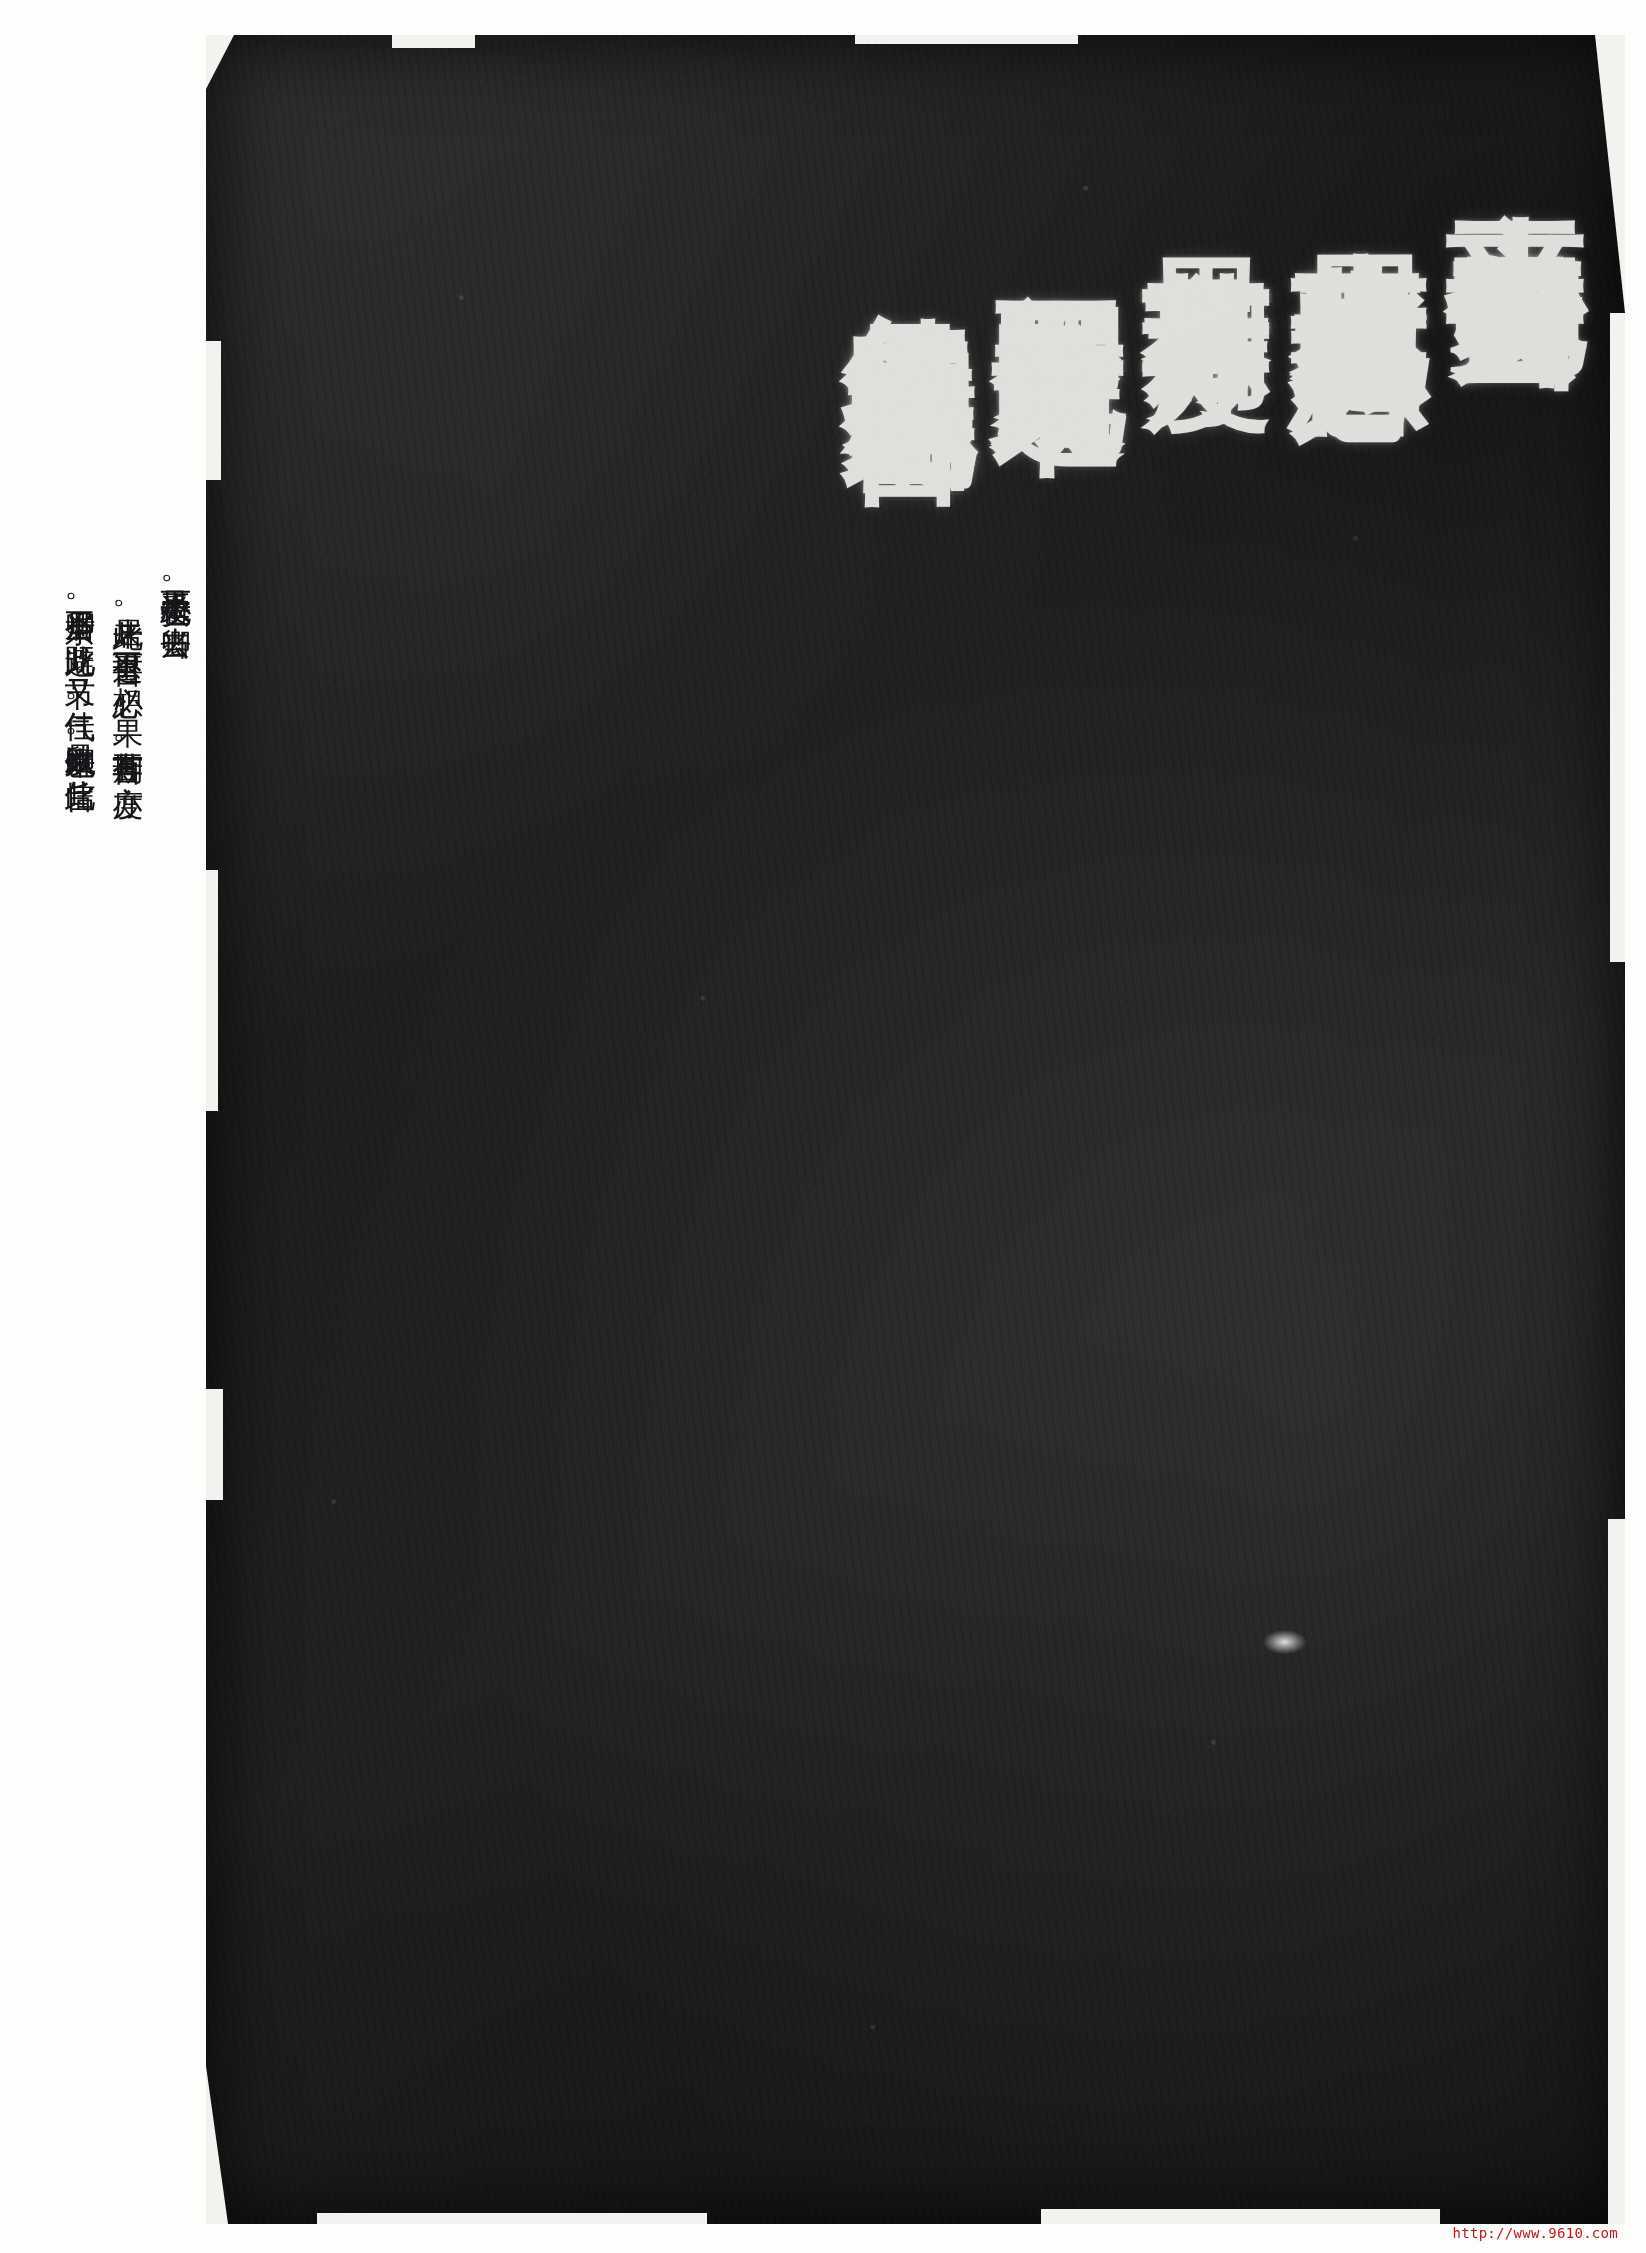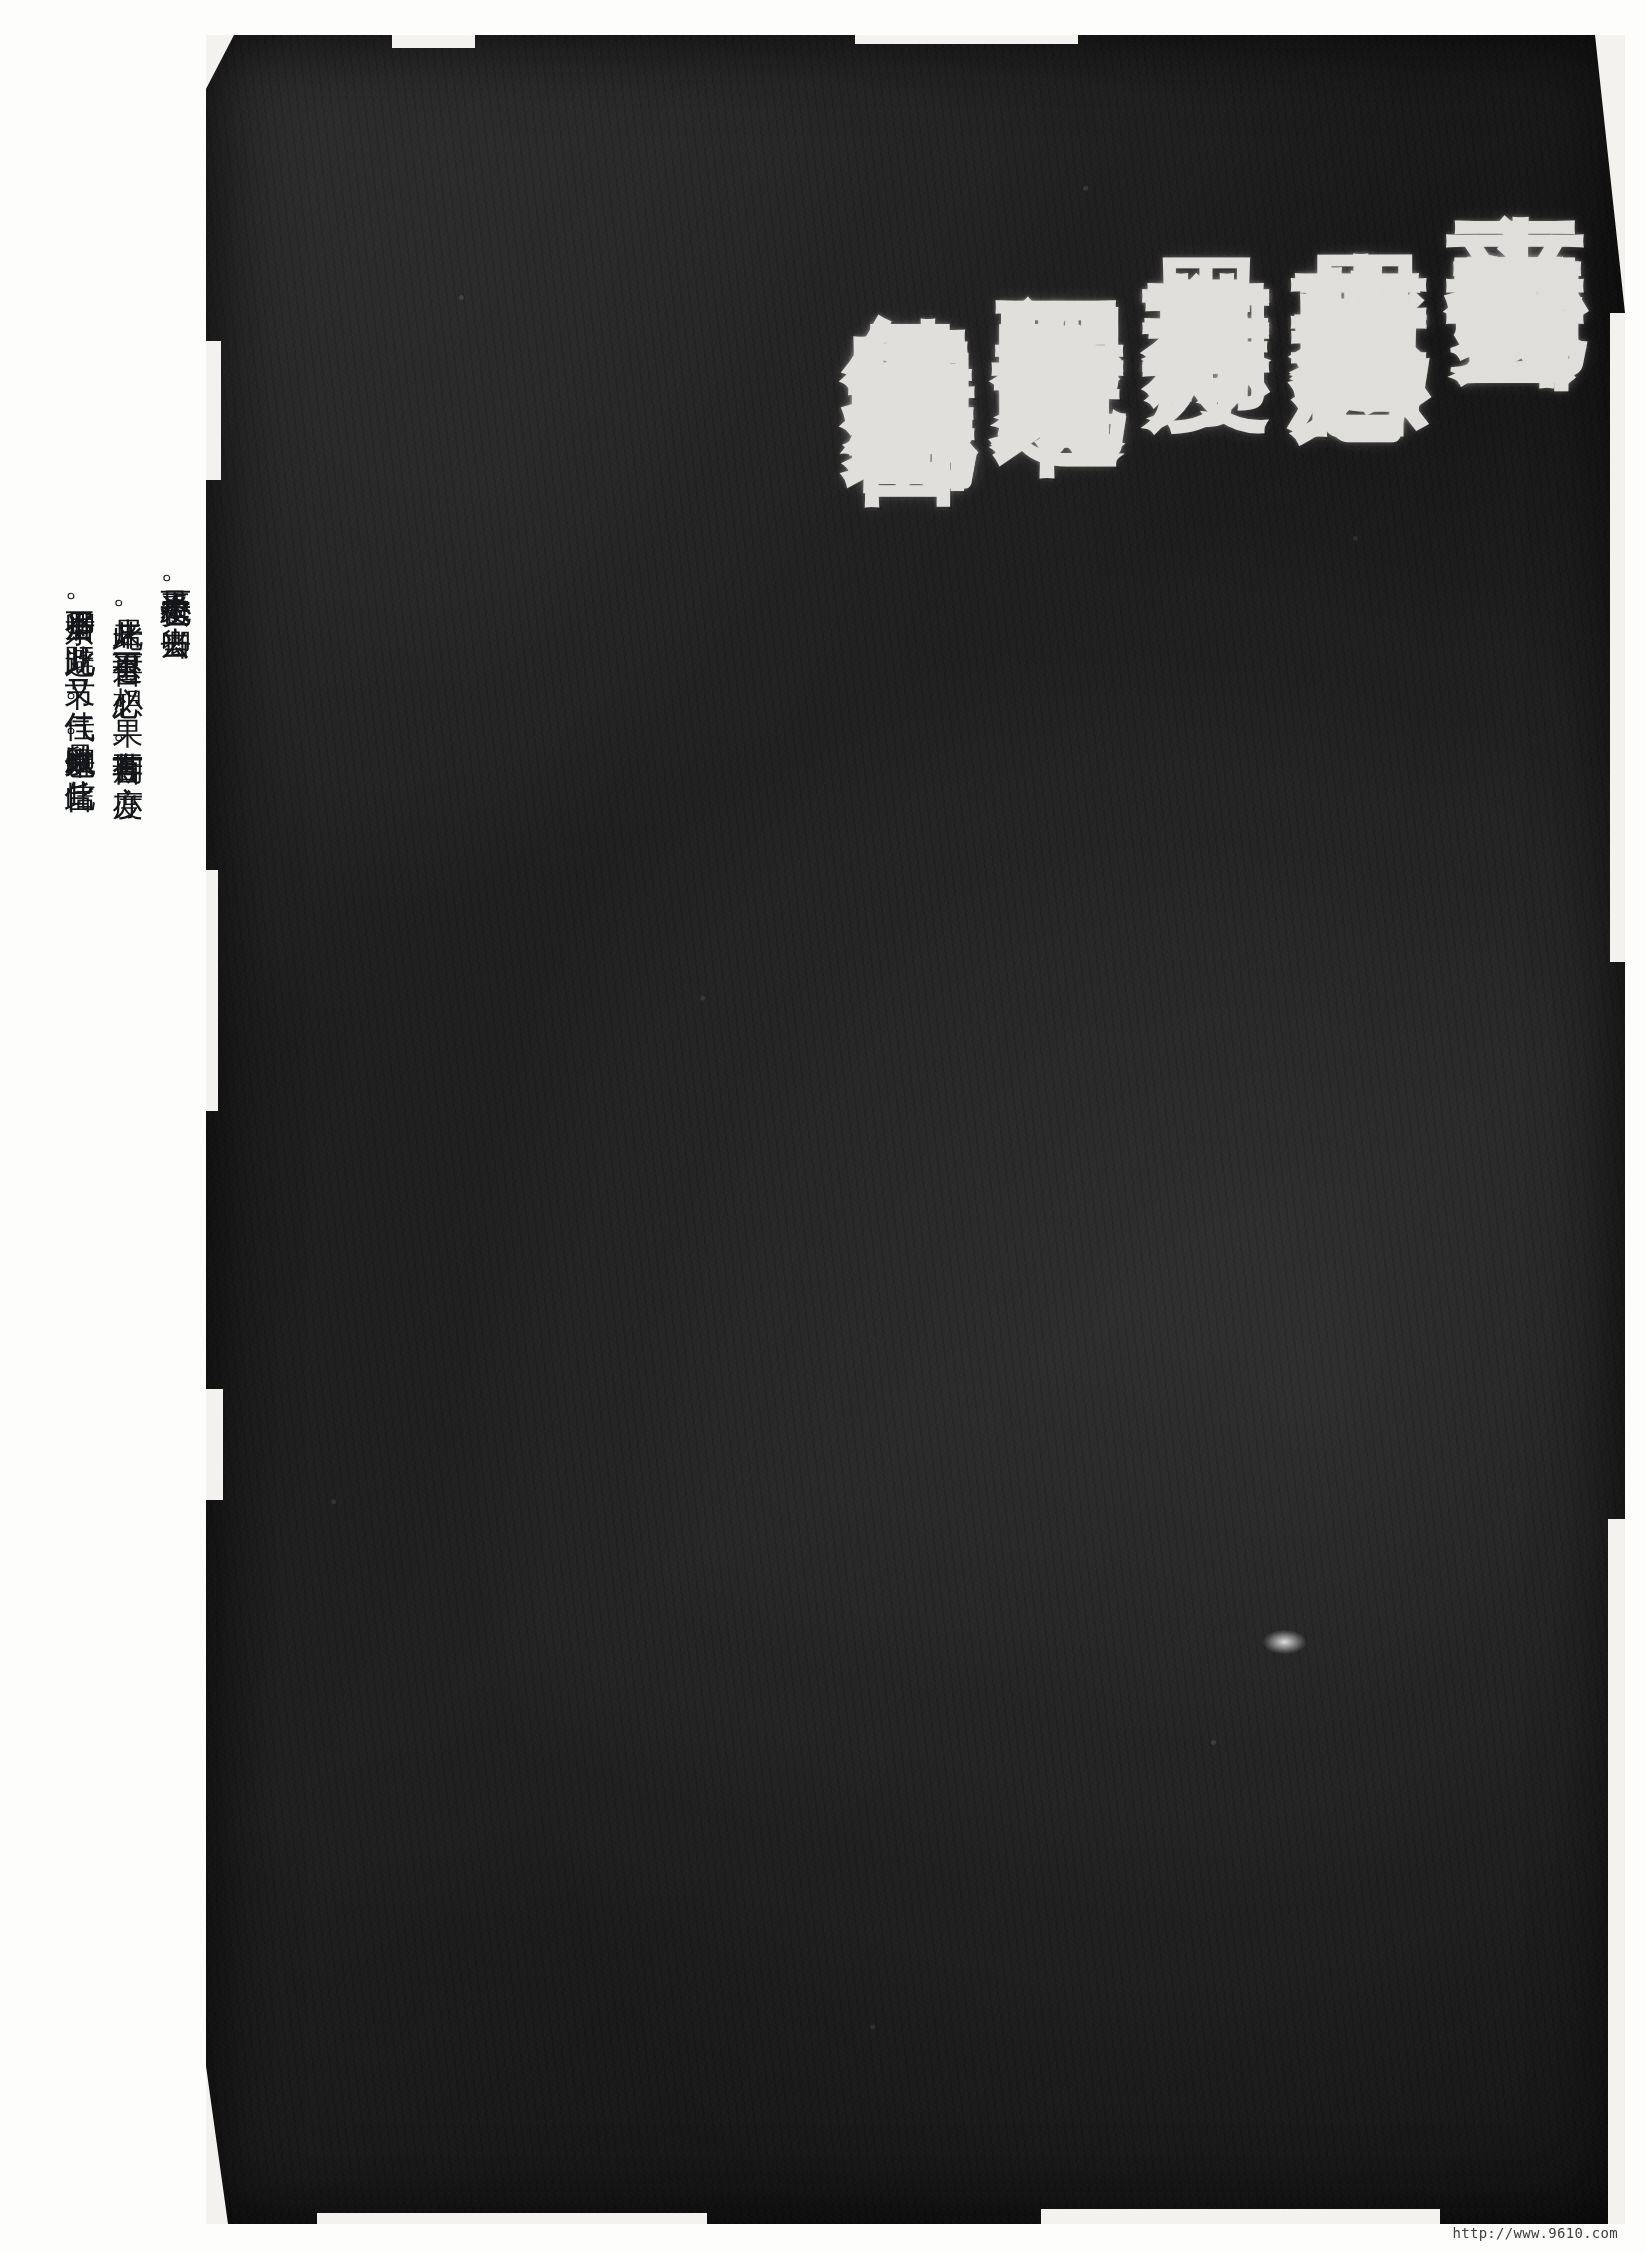--- a/index.html
+++ b/index.html
@@ -133,21 +133,21 @@
   .tcol-1 { padding-top: 28px; }
   .tcol-2 { padding-top: 20.4px; }
 
   
   .watermark {
     position: absolute;
     right: 28px;
     bottom: 13px;
     font-family: "DejaVu Sans Mono", monospace;
     font-size: 14px;
-    color: #404040;
+    color: #b91c1c;
     letter-spacing: 0.02em;
   }
 </style>
 </head>
 <body>
 
 <div class="page">
 
   <div class="plate-wrap">
     <div class="plate"></div>

